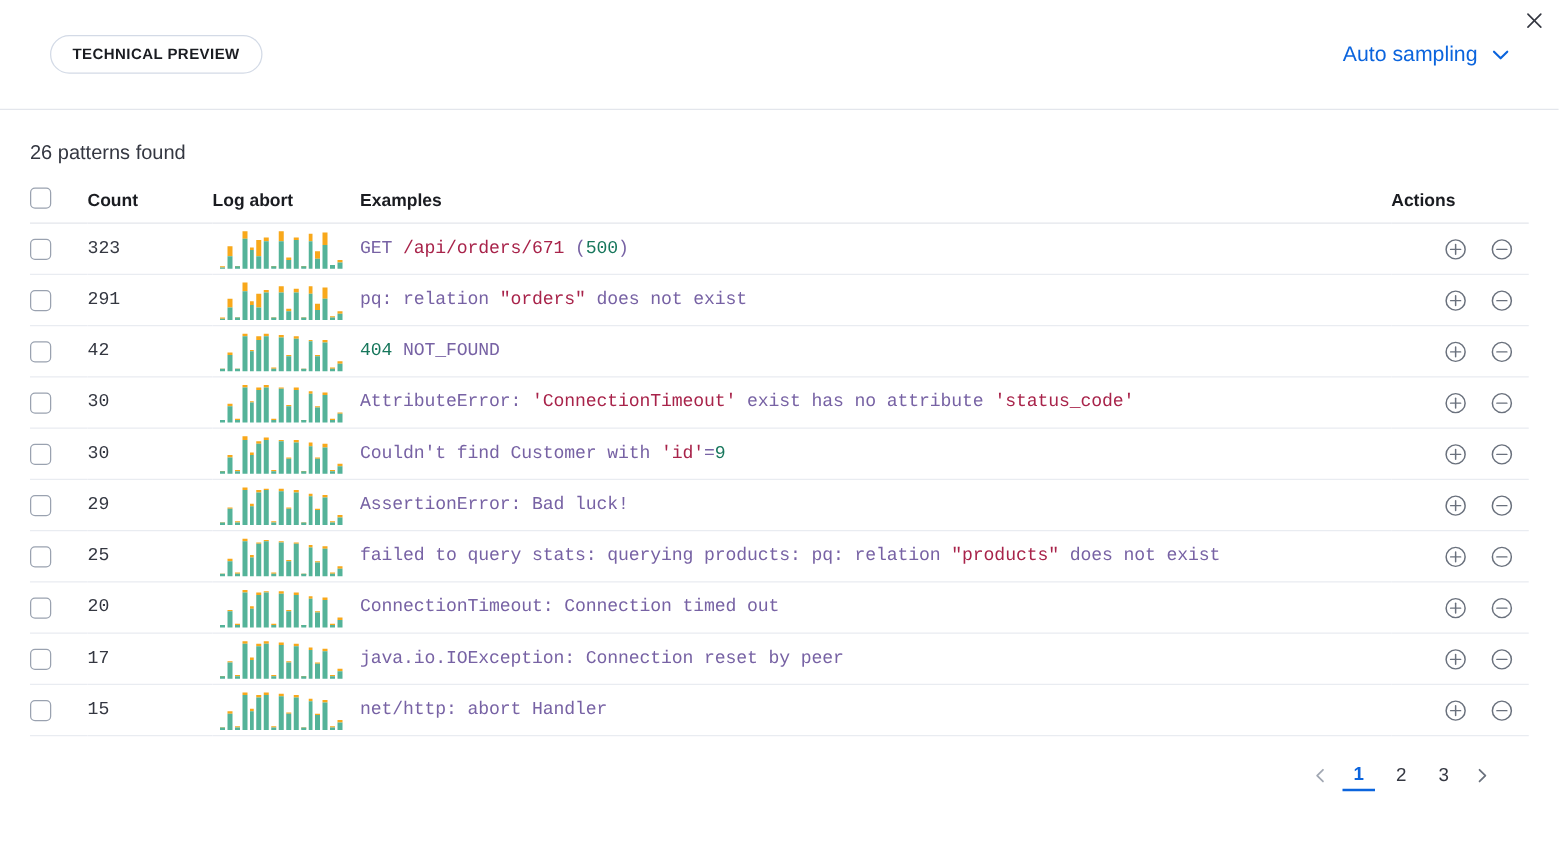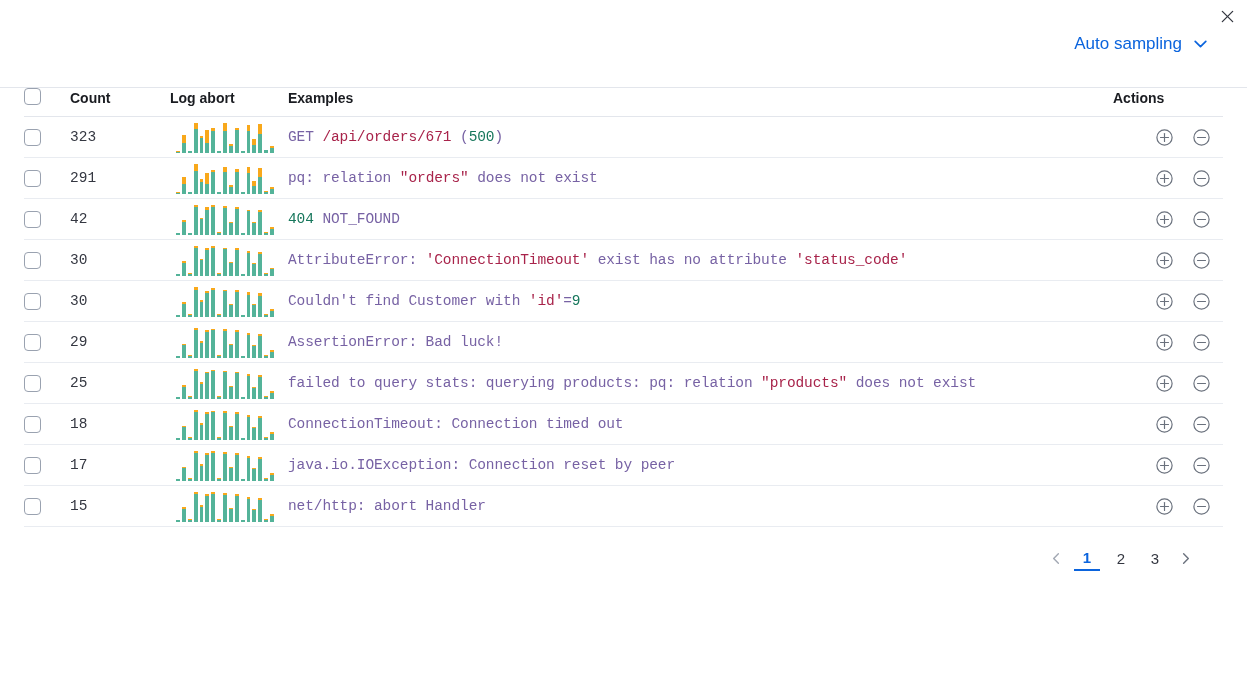--- a/index.html
+++ b/index.html
@@ -185,40 +185,42 @@
     font-weight: 700;
     border-bottom: 2px solid #0b64dd;
   }
   .pager .arr { color: #6a717d; cursor: pointer; display: flex; padding: 0 2px; }
   .pager .arr.dim { color: #a2a8b3; }
 </style>
 </head>
 <body>
 
 <div class="header">
+  <span class="preview-badge">TECHNICAL PREVIEW</span>
 
   <div class="header-right">
     <span>Auto sampling</span>
     <span class="chev">
       <svg width="17" height="17" viewBox="0 0 16 16" fill="none" stroke="#0b64dd" stroke-width="1.6" stroke-linecap="round" stroke-linejoin="round">
           <polyline points="3,6 8,11 13,6"></polyline>
         </svg>
     </span>
   </div>
 
   <div class="close-btn">
     <svg width="15" height="15" viewBox="0 0 16 16" fill="none" stroke="#343741" stroke-width="1.4" stroke-linecap="round">
         <line x1="2.5" y1="2.5" x2="13.5" y2="13.5"></line>
         <line x1="13.5" y1="2.5" x2="2.5" y2="13.5"></line>
       </svg>
   </div>
 </div>
 
 <div class="body">
 
+  <div class="patterns-found">26 patterns found</div>
 
   <table class="pattern-table">
     <thead>
       <tr>
         <th class="col-check">
           <span class="cbx"></span>
         </th>
         <th class="col-count">Count</th>
         <th class="col-rate">Log abort</th>
         <th class="col-ex">Examples</th>
@@ -909,21 +911,21 @@
                   <line x1="5.8" y1="10" x2="14.2" y2="10"></line>
                 </svg>
               </span>
             </div>
           </td>
         </tr>
         <tr>
           <td>
             <span class="cbx"></span>
           </td>
-          <td class="count-cell">18</td>
+          <td class="count-cell">20</td>
           <td>
             <div class="spark">
               <div class="bar">
                 <div class="top" style="height: 0.483871px;"></div>
                 <div class="bot" style="height: 1.93548px;"></div>
               </div>
               <div class="bar">
                 <div class="top" style="height: 1.93548px;"></div>
                 <div class="bot" style="height: 12.5806px;"></div>
               </div>

